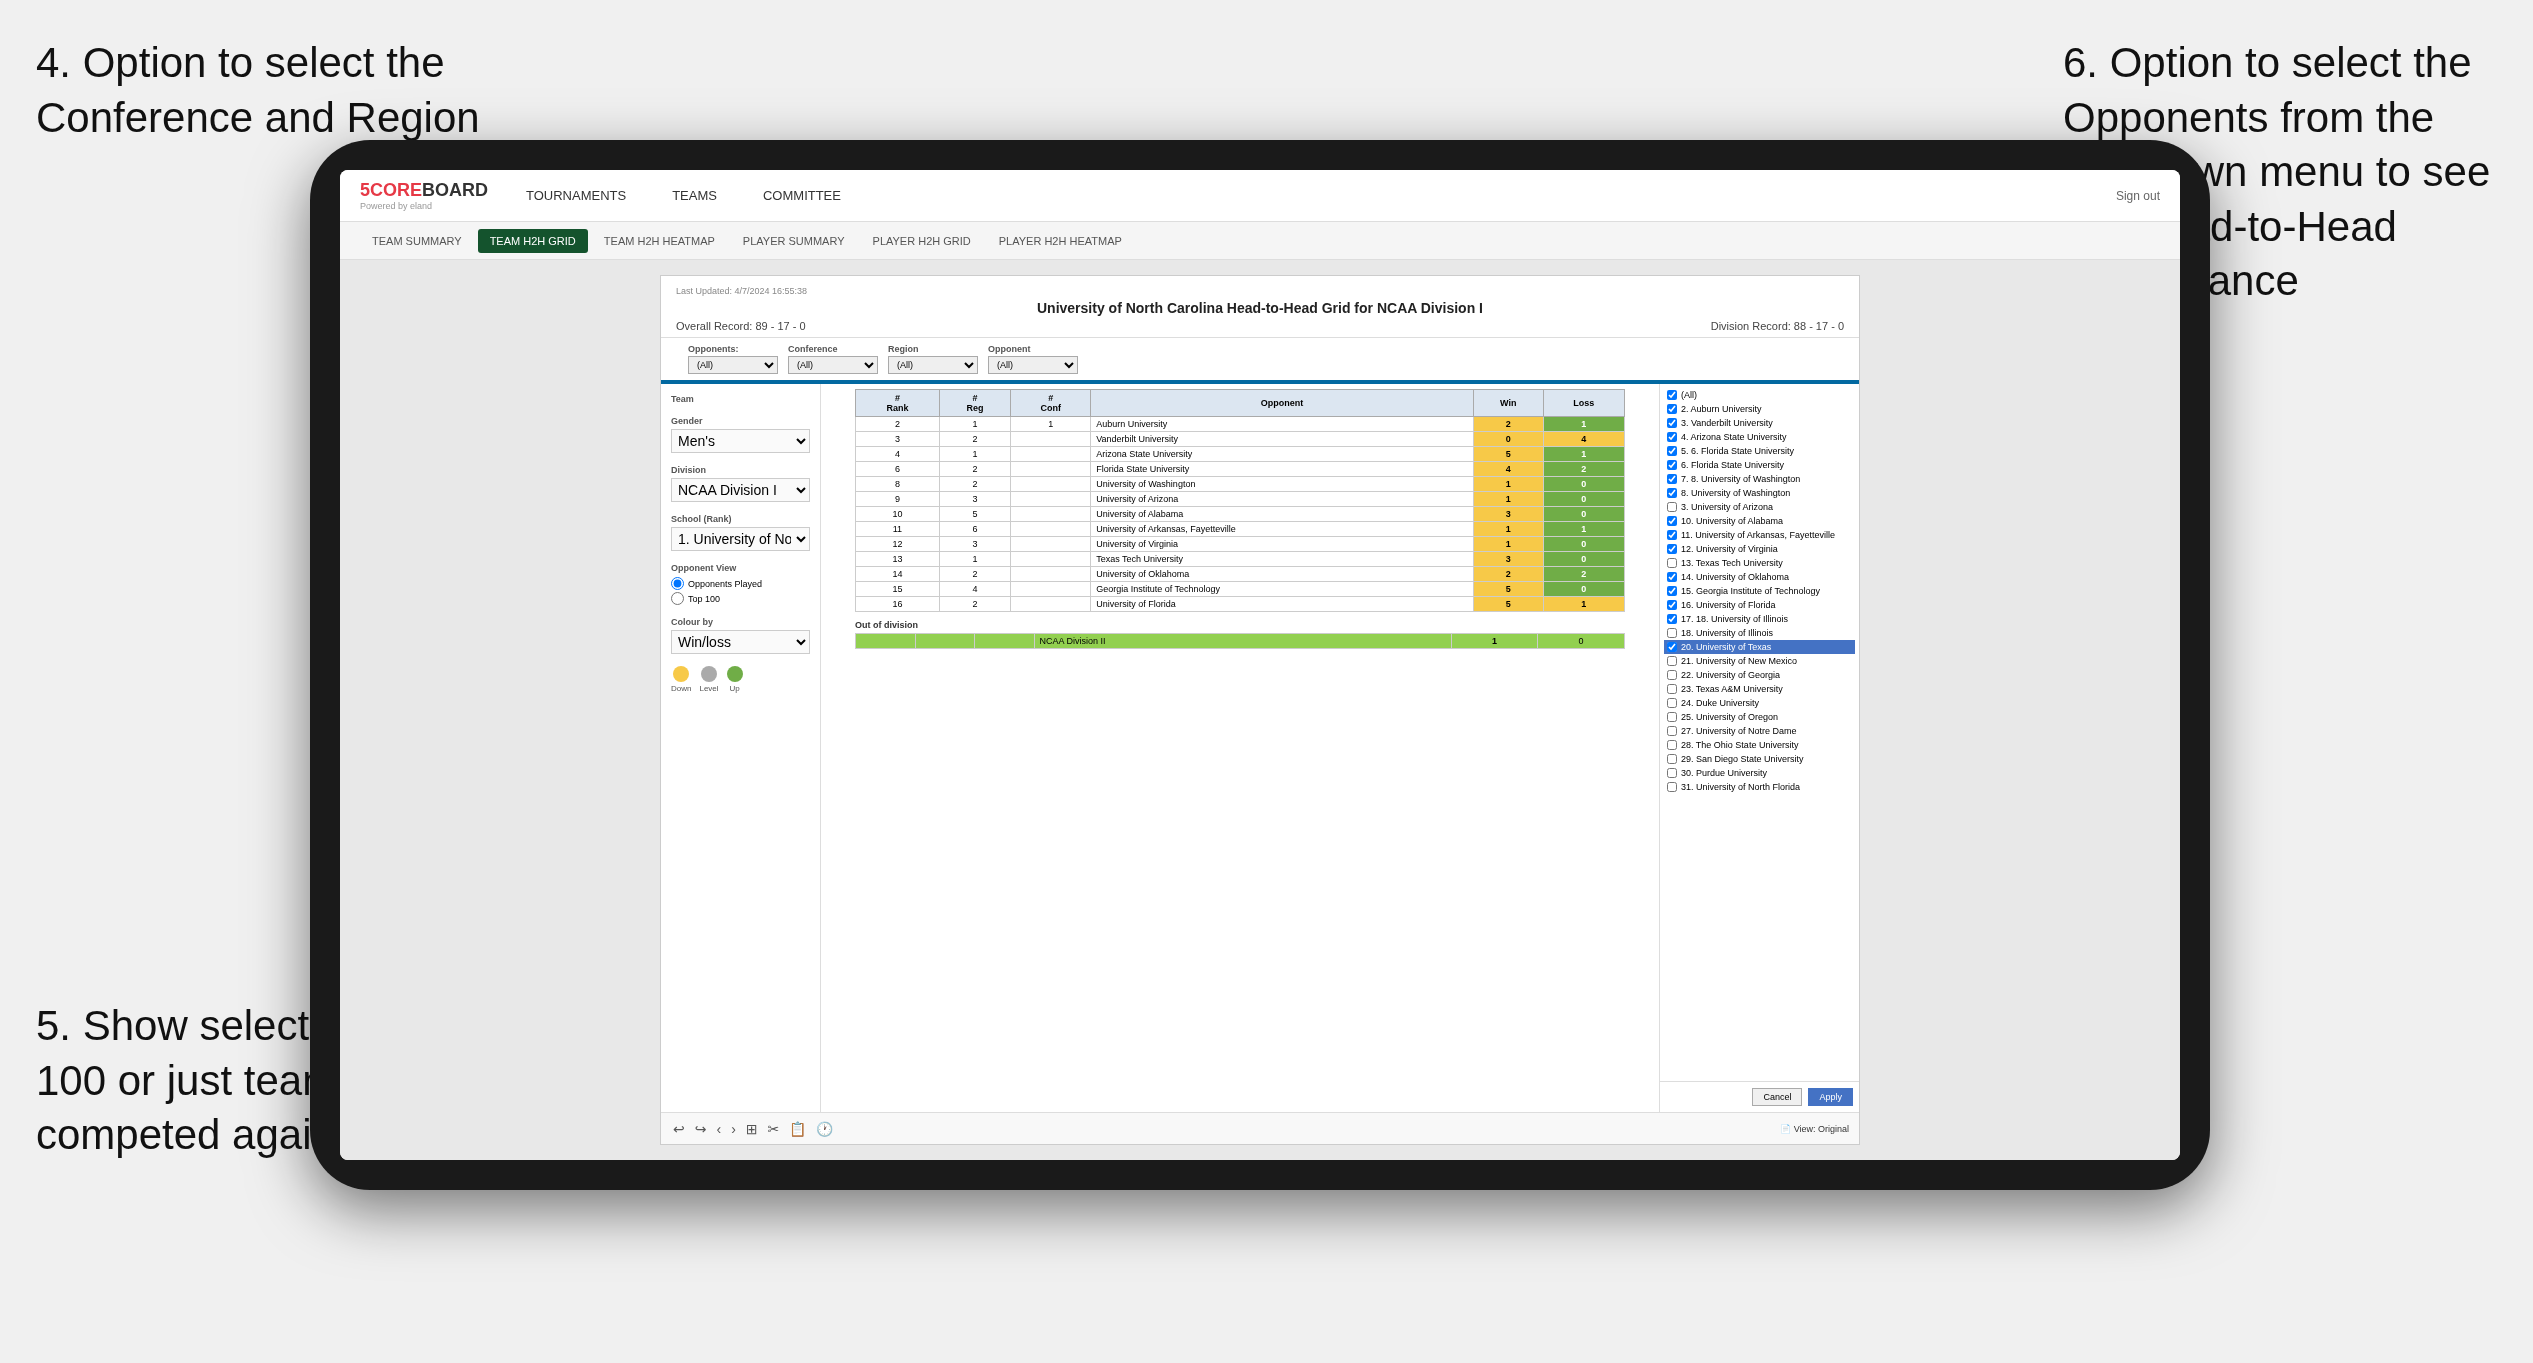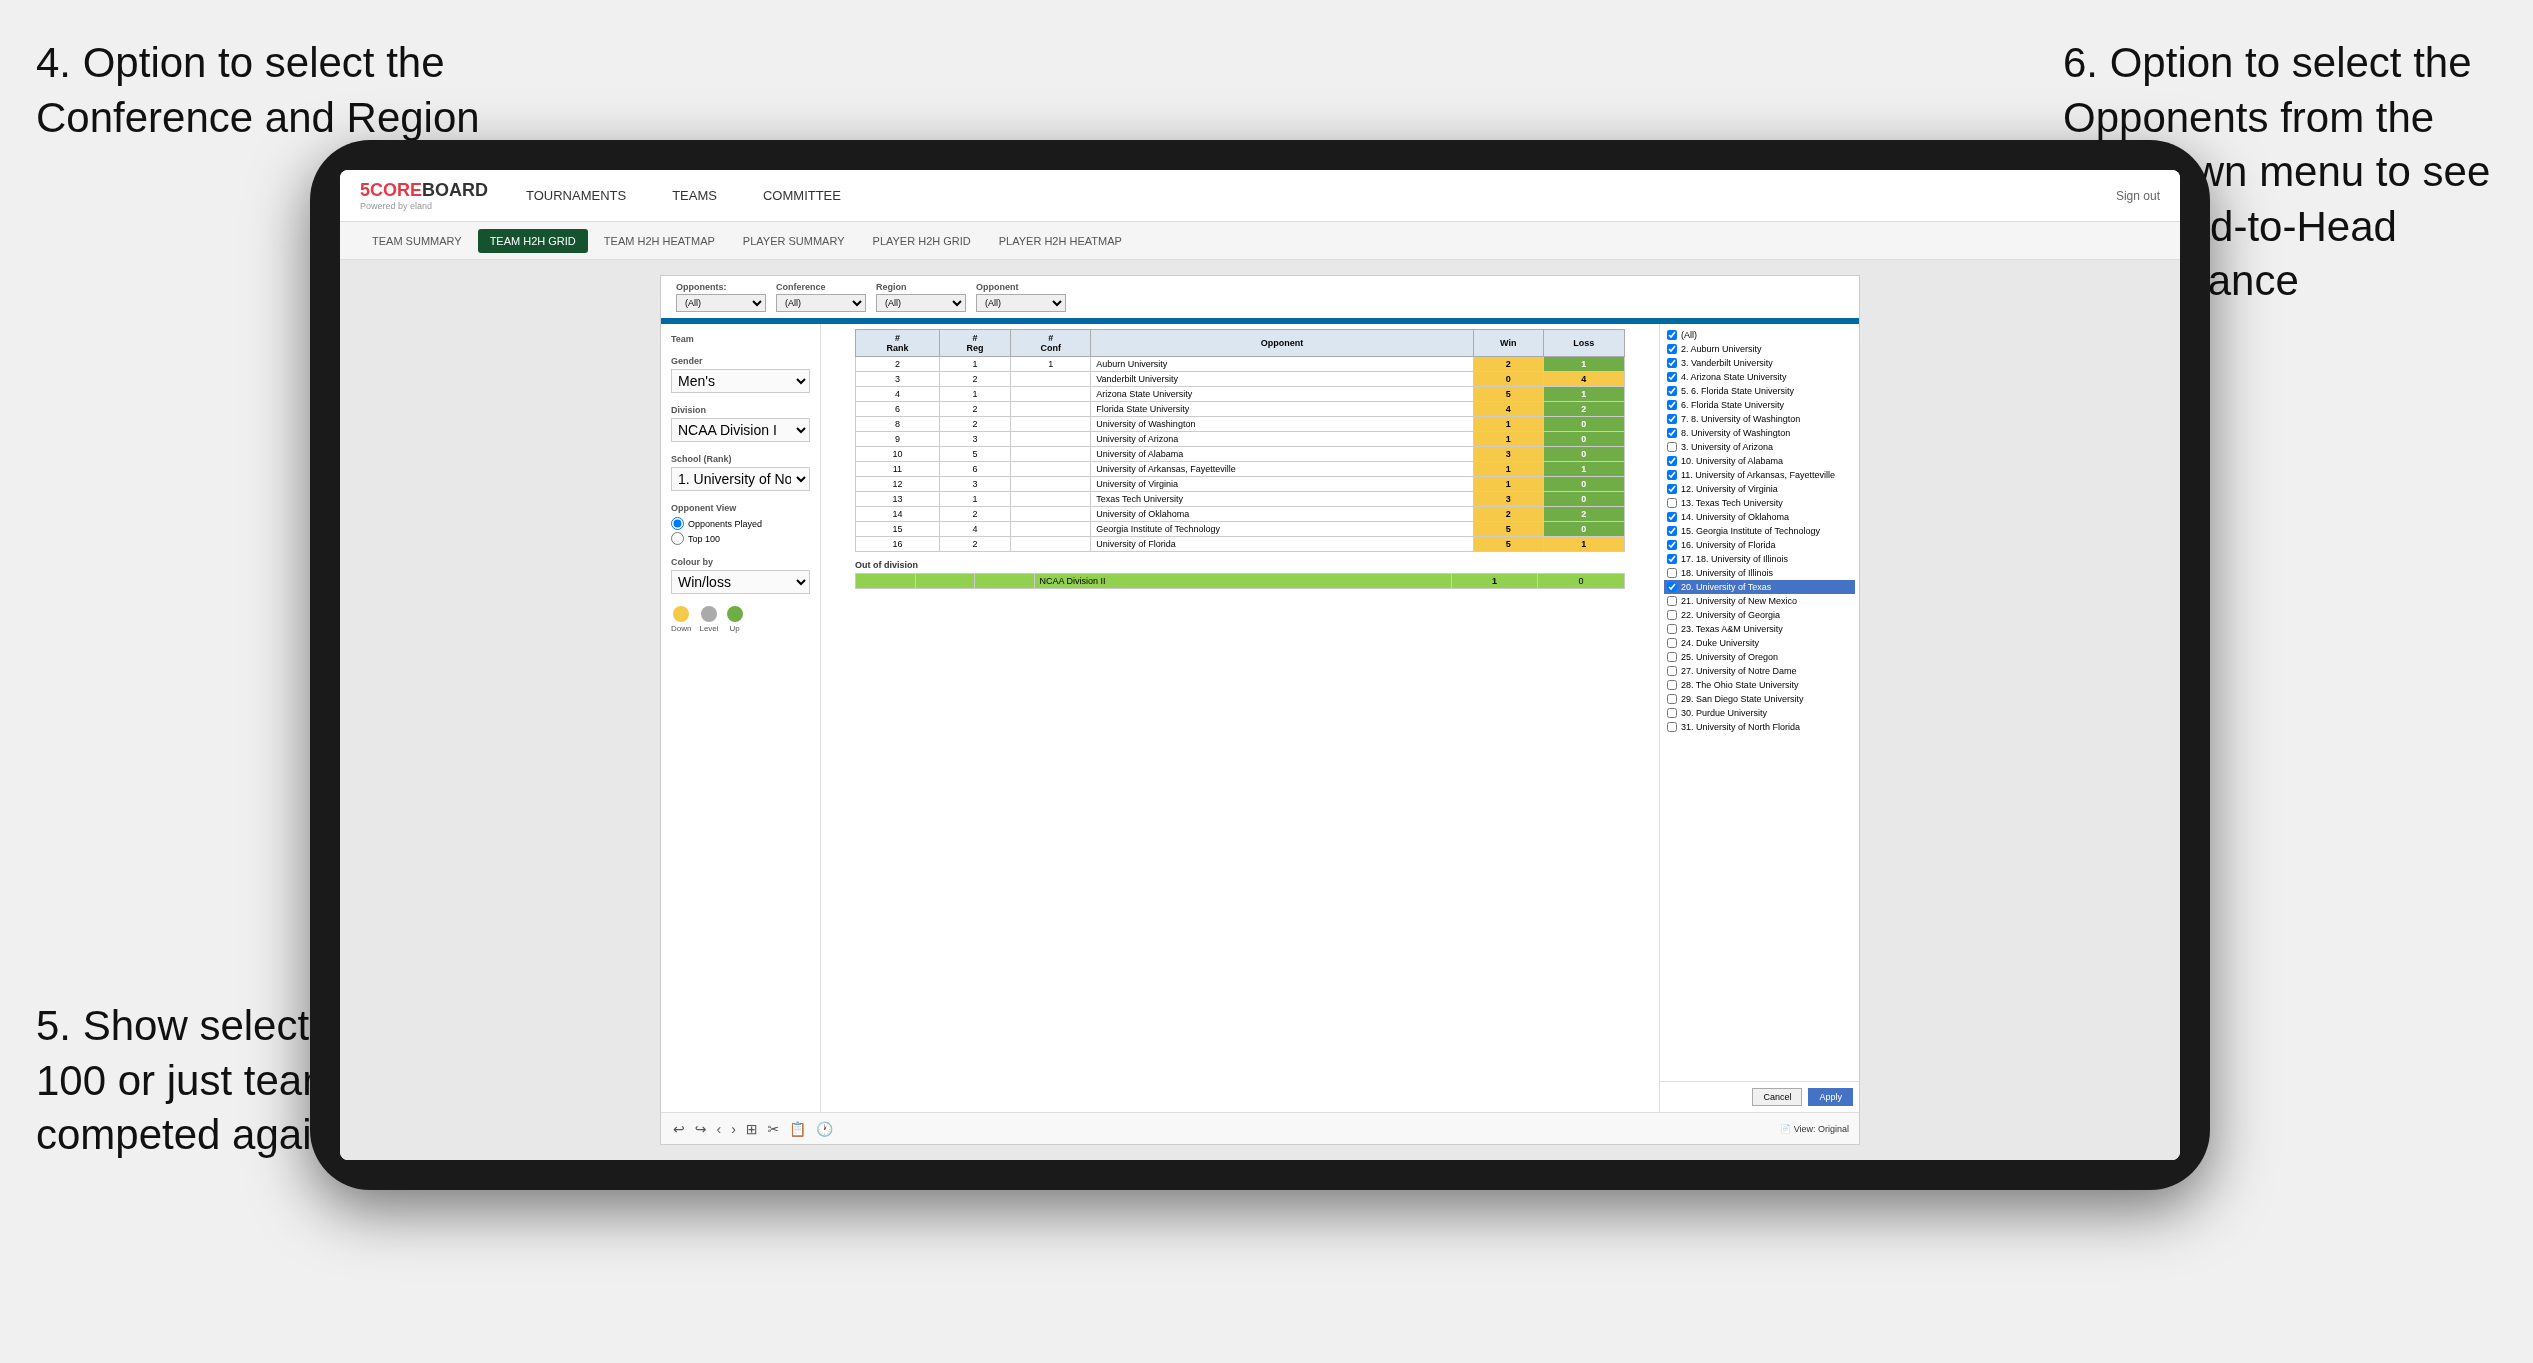--- a/index.html
+++ b/index.html
@@ -359,22 +359,22 @@
     .toolbar-label {
       font-size: 9px;
       color: #333;
       margin-left: auto;
     }
 
     
     .filters-row {
       display: flex;
       gap: 10px;
-      padding: 6px 15px;
-      border-bottom: 6px solid #0369a1;
+      padding: 6px 27px;
+      border-bottom: 4px solid #0369a1;
       align-items: flex-start;
       flex-wrap: wrap;
     }
 
     .filter-group {
       display: flex;
       flex-direction: column;
       gap: 2px;
     }
 
@@ -445,20 +445,30 @@
       <span class="sub-nav-link active">TEAM H2H GRID</span>
       <span class="sub-nav-link">TEAM H2H HEATMAP</span>
       <span class="sub-nav-link">PLAYER SUMMARY</span>
       <span class="sub-nav-link">PLAYER H2H GRID</span>
       <span class="sub-nav-link">PLAYER H2H HEATMAP</span>
     </div>
 
     <div class="main-content">
       <div class="report-panel">
 
+        <div class="report-header">
+          <div style="display:flex;justify-content:space-between;align-items:flex-start;margin-bottom:4px;">
+            <span class="last-updated">Last Updated: 4/7/2024 16:55:38</span>
+          </div>
+          <div class="report-title">University of North Carolina Head-to-Head Grid for NCAA Division I</div>
+          <div class="report-subtitle">
+            <span>Overall Record: 89 - 17 - 0</span>
+            <span>Division Record: 88 - 17 - 0</span>
+          </div>
+        </div>
 
         <div class="filters-row">
           <div class="filter-group">
             <span class="filter-label">Opponents:</span>
             <select class="filter-select">
               <option>(All)</option>
             </select>
           </div>
           <div class="filter-group">
             <span class="filter-label">Conference</span>

